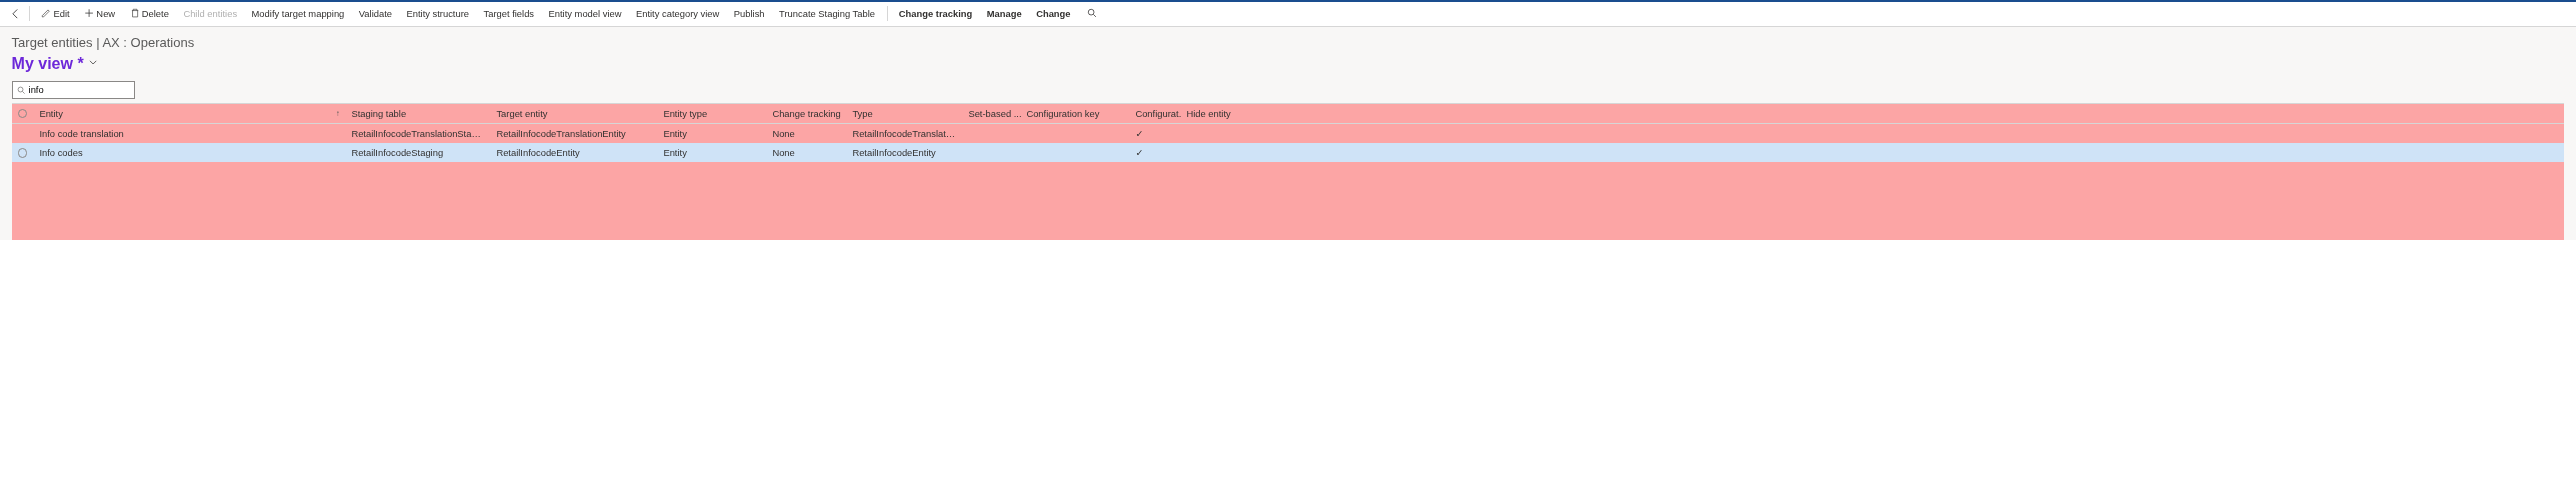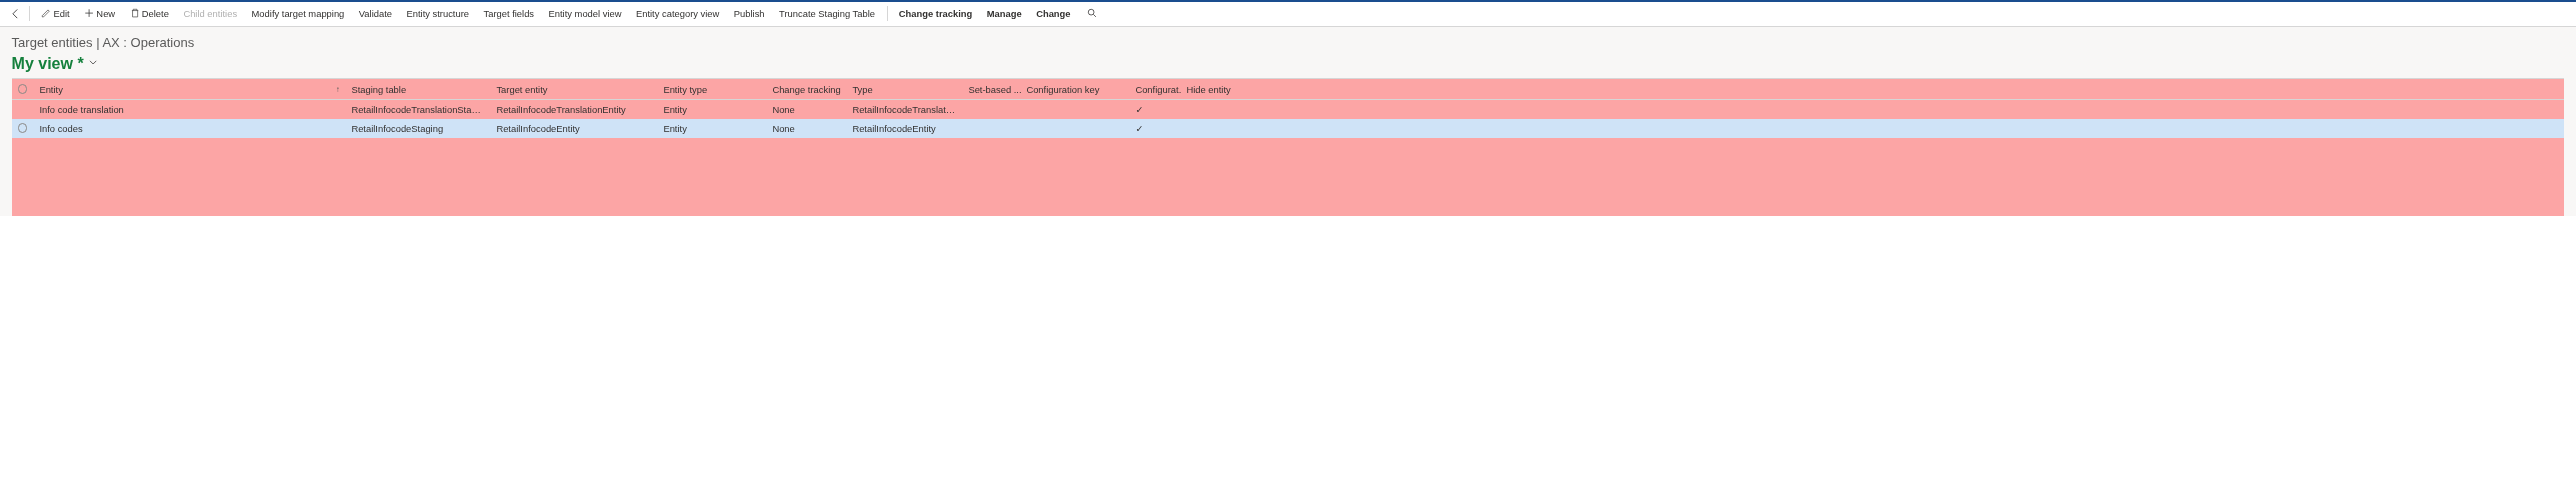--- a/index.html
+++ b/index.html
@@ -74,21 +74,21 @@
     }
     .title-row {
       display: flex;
       align-items: center;
       gap: 4.4px;
       padding: 1.5px 0 5.8px 0;
     }
     .title {
       font-size: 16px;
       font-weight: 600;
-      color: #15803d;
+      color: #6d28d9;
     }
     .filter-row {
       padding: 2.9px 0 4.4px 0;
     }
     .filter-input-wrap {
       display: inline-flex;
       align-items: center;
       border: 0.7px solid #8a8886;
       background: #fff;
       padding: 1.5px 4.4px;
@@ -266,20 +266,29 @@
 
     <div class="title-row">
       <span class="title">My view *</span>
       <span>
         <svg width="10.2" height="10.2" viewBox="0 0 16 16">
             <path d="M3 6 L8 11 L13 6" stroke="#323130" stroke-width="1.2" fill="none"></path>
           </svg>
       </span>
     </div>
 
+    <div class="filter-row">
+      <span class="filter-input-wrap">
+        <svg width="8.7" height="8.7" viewBox="0 0 16 16">
+            <circle cx="6.5" cy="6.5" r="4.5" stroke="#605e5c" stroke-width="1.2" fill="none"></circle>
+            <path d="M10 10 L14 14" stroke="#605e5c" stroke-width="1.2"></path>
+          </svg>
+        <input class="filter-input" type="text" value="info" style="">
+      </span>
+    </div>
 
     <div class="grid">
       <div class="grid-header">
         <div class="hcell row-selector">
           <span class="circle"></span>
         </div>
         <div class="hcell">
           <span>Entity</span>
           <span class="sort-arrow" style="margin-left:auto;">↑</span>
         </div>

